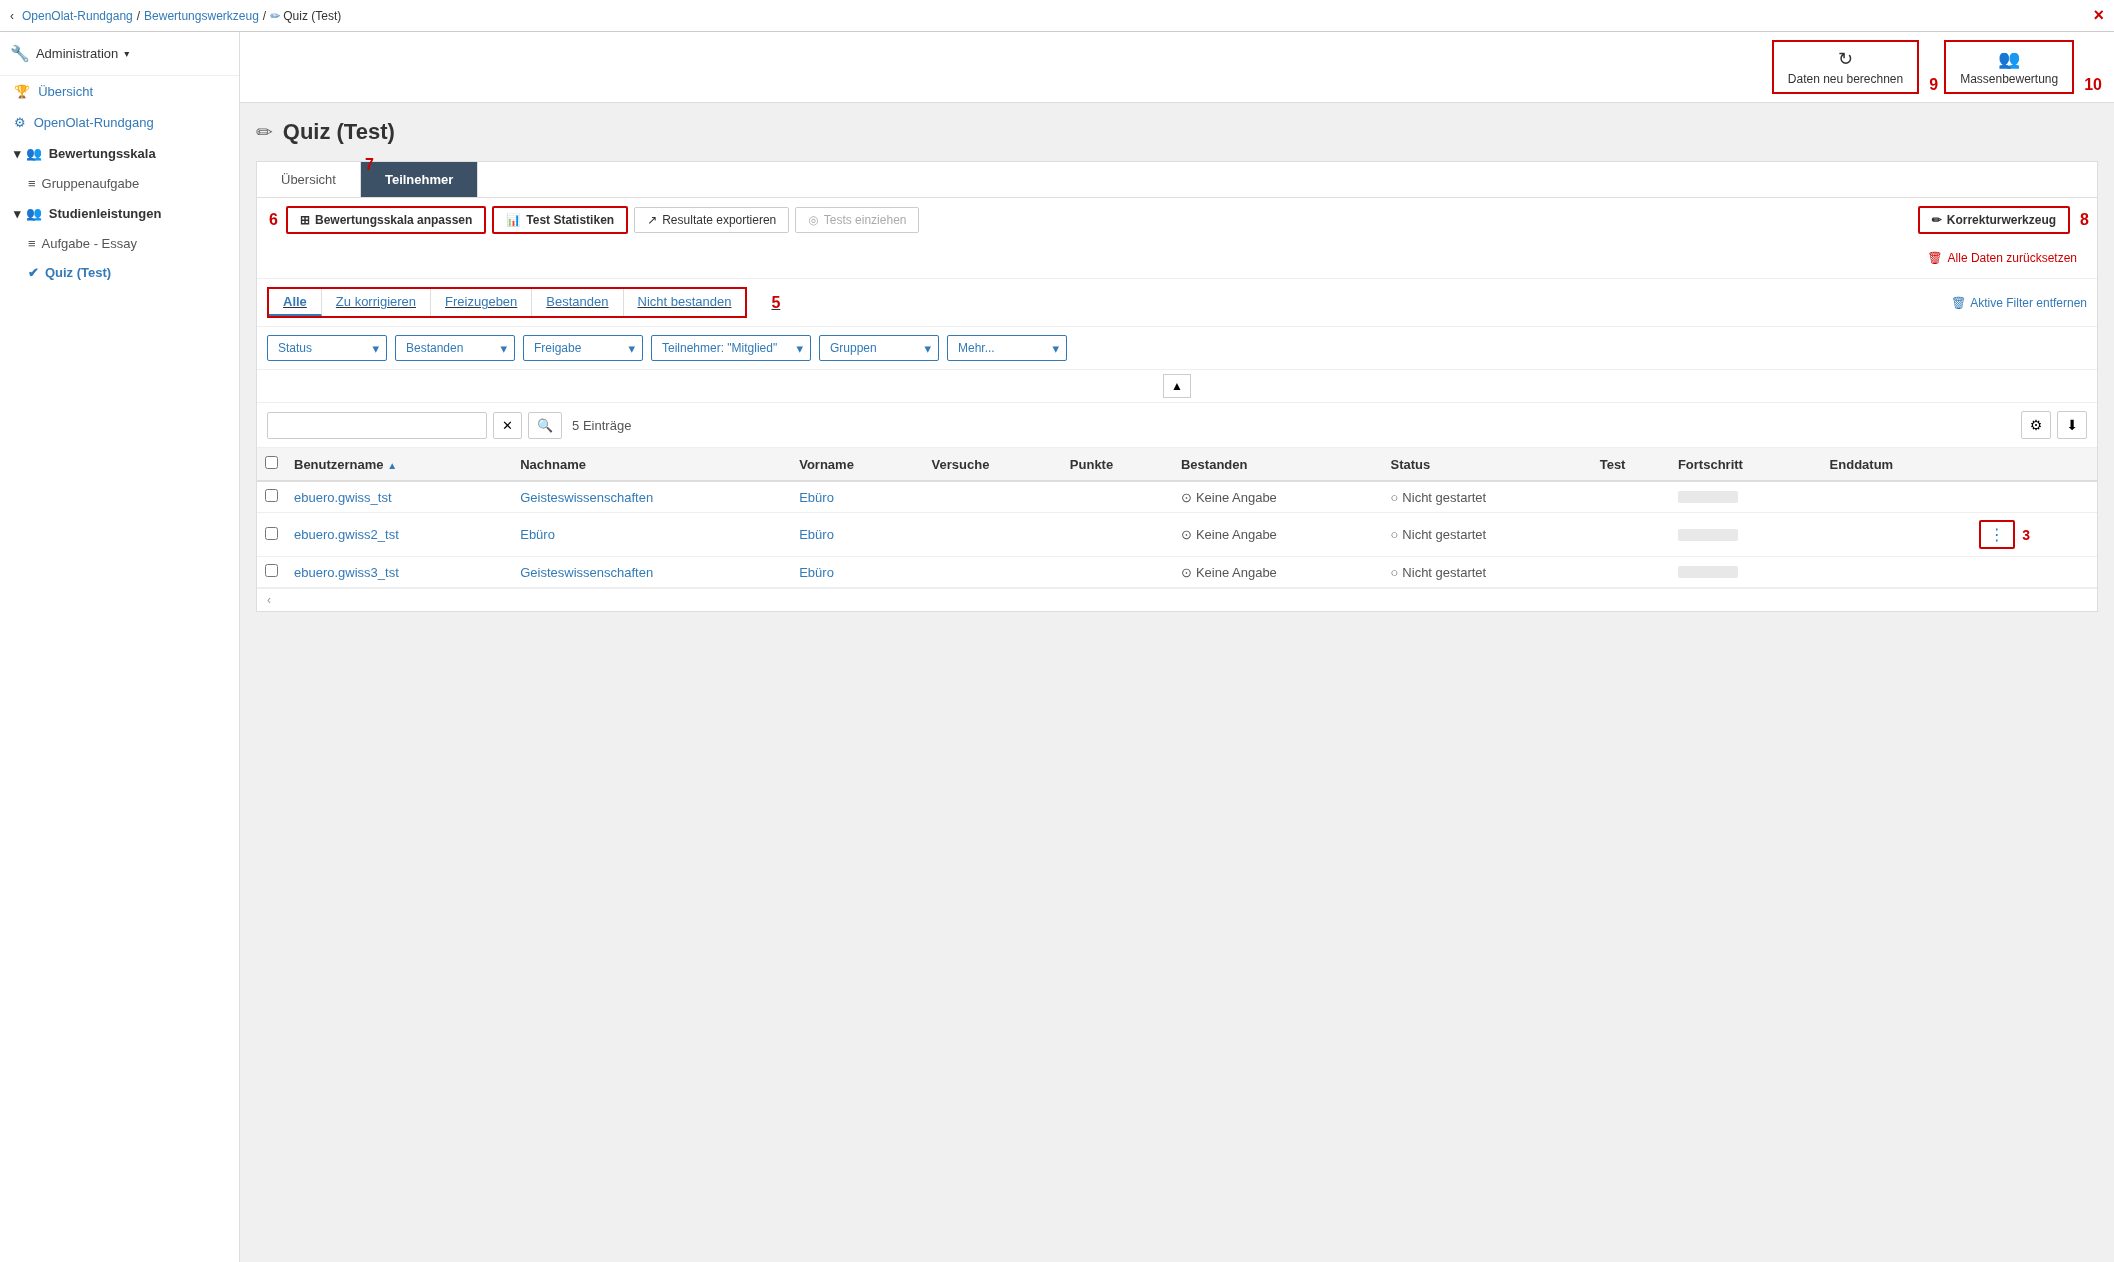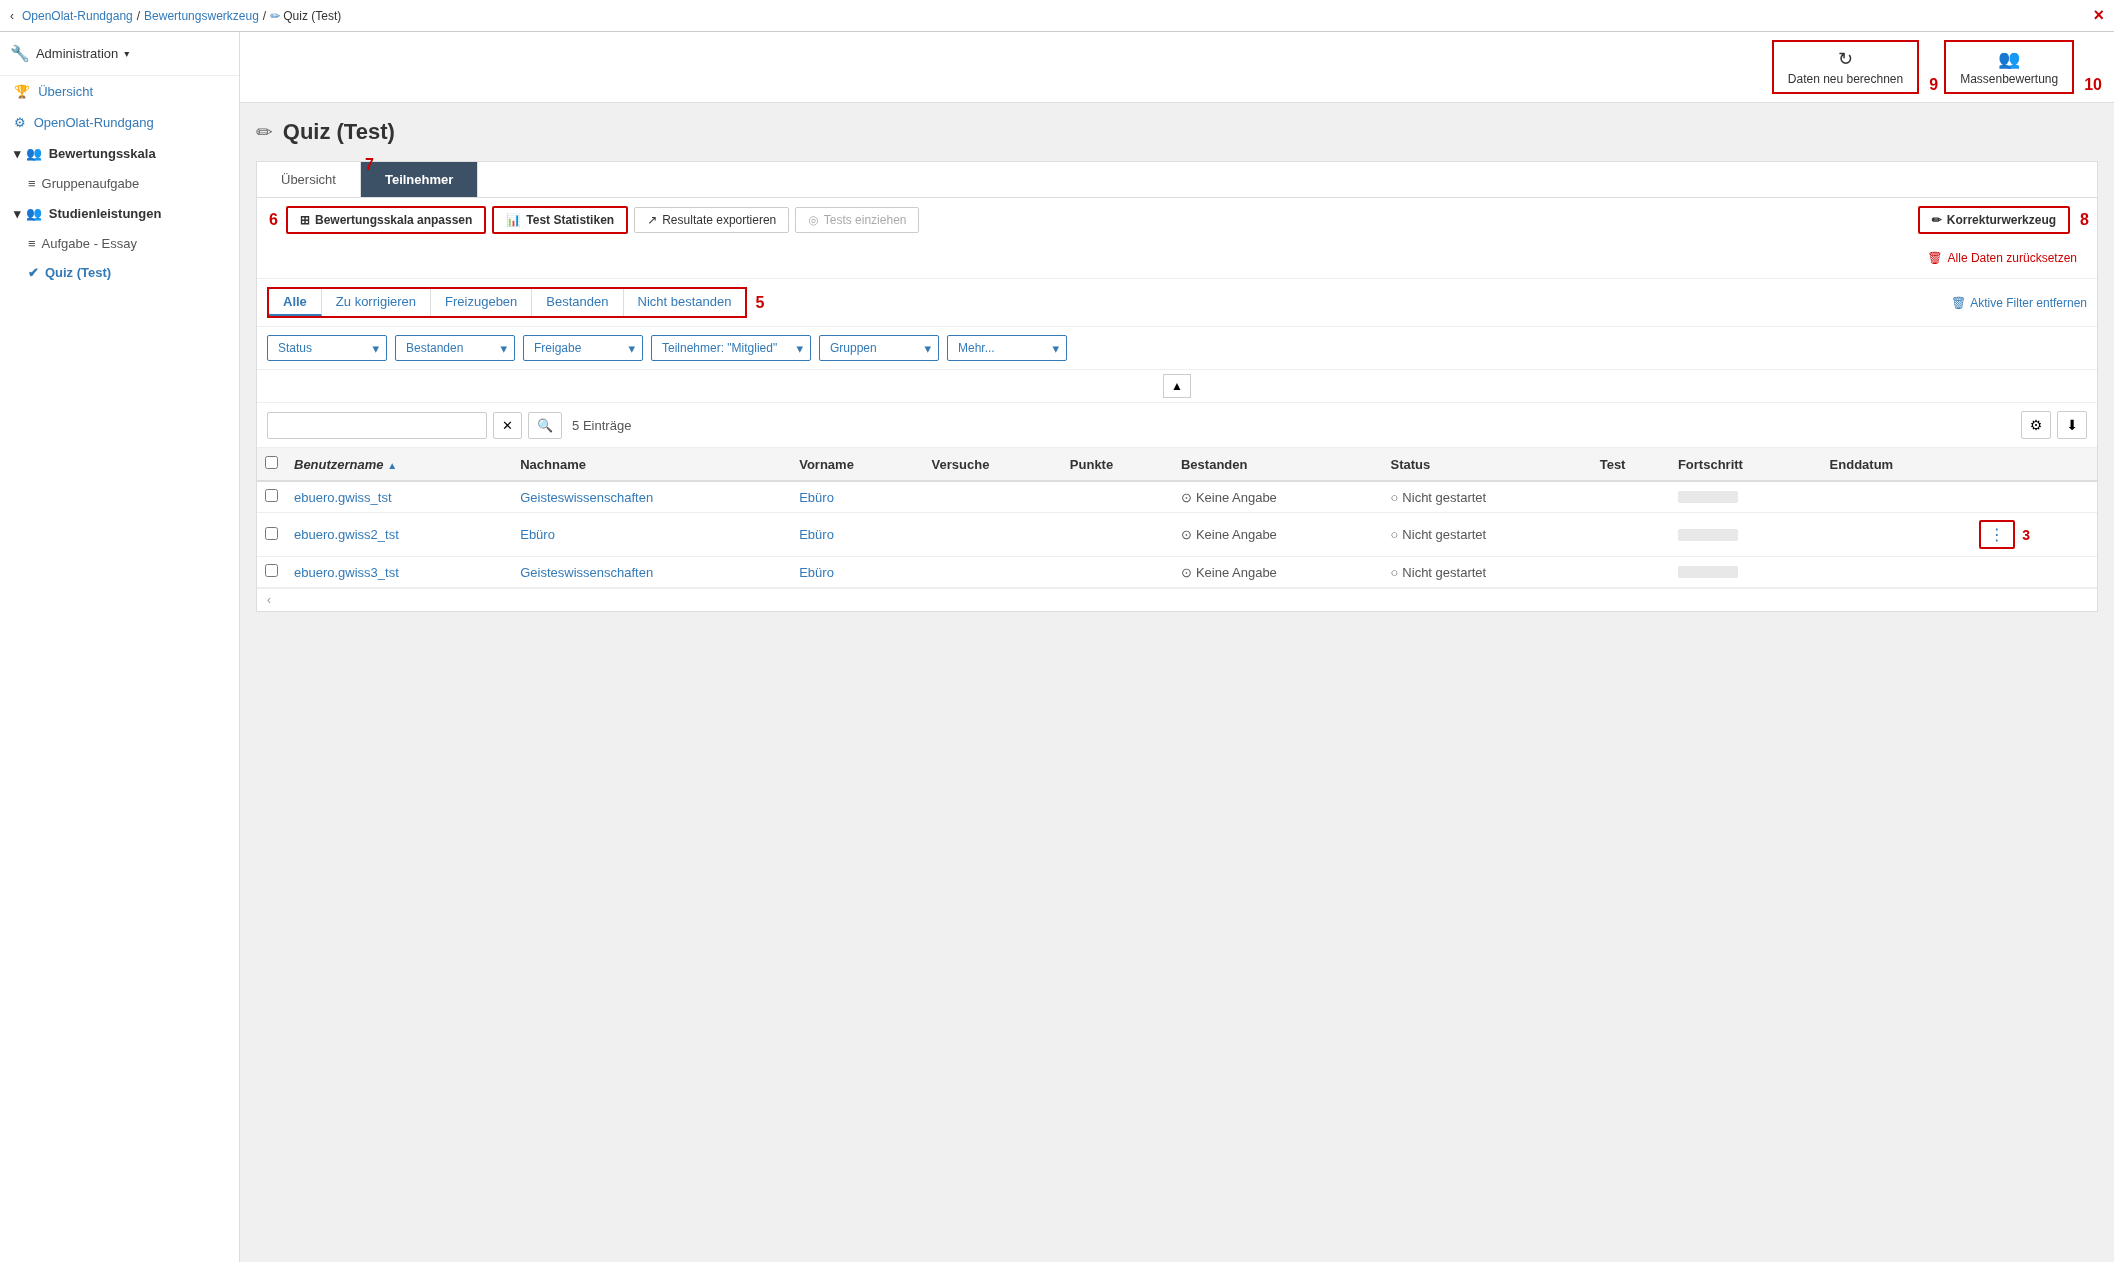--- a/index.html
+++ b/index.html
@@ -455,21 +455,21 @@
           </button>
           <span class="num-label">8</span>
           <div style="flex-basis:100%;"></div>
           <button class="action-btn danger" style="margin-left:auto;">
             <span>🗑</span>
             <span>Alle Daten zurücksetzen</span>
           </button>
         </div>
 
         <div class="filter-tabs-row">
-          <div style="display:flex;align-items:center;gap:4px;">
+          <div style="display:flex;align-items:center;gap:20px;text-decoration:underline;">
             <div class="filter-tabs">
               <div class="filter-tab active">
                 <span>Alle</span>
               </div>
               <div class="filter-tab">
                 <span>Zu korrigieren</span>
               </div>
               <div class="filter-tab">
                 <span>Freizugeben</span>
               </div>
@@ -538,21 +538,21 @@
           </div>
         </div>
 
         <div style="overflow-x:auto;position:relative;">
           <table class="data-table">
             <thead>
               <tr>
                 <th class="checkbox-cell">
                   <input type="checkbox" style="">
                 </th>
-                <th style="cursor:pointer;font-style:italic;">
+                <th style="cursor:pointer;">
                   Benutzername <span class="sort-icon">▲</span>
                 </th>
                 <th style="cursor:pointer;">Nachname</th>
                 <th style="cursor:pointer;">Vorname</th>
                 <th style="cursor:pointer;">Versuche</th>
                 <th style="cursor:pointer;">Punkte</th>
                 <th style="cursor:pointer;">Bestanden</th>
                 <th style="cursor:pointer;">Status</th>
                 <th style="cursor:pointer;">Test</th>
                 <th style="cursor:pointer;">Fortschritt</th>

